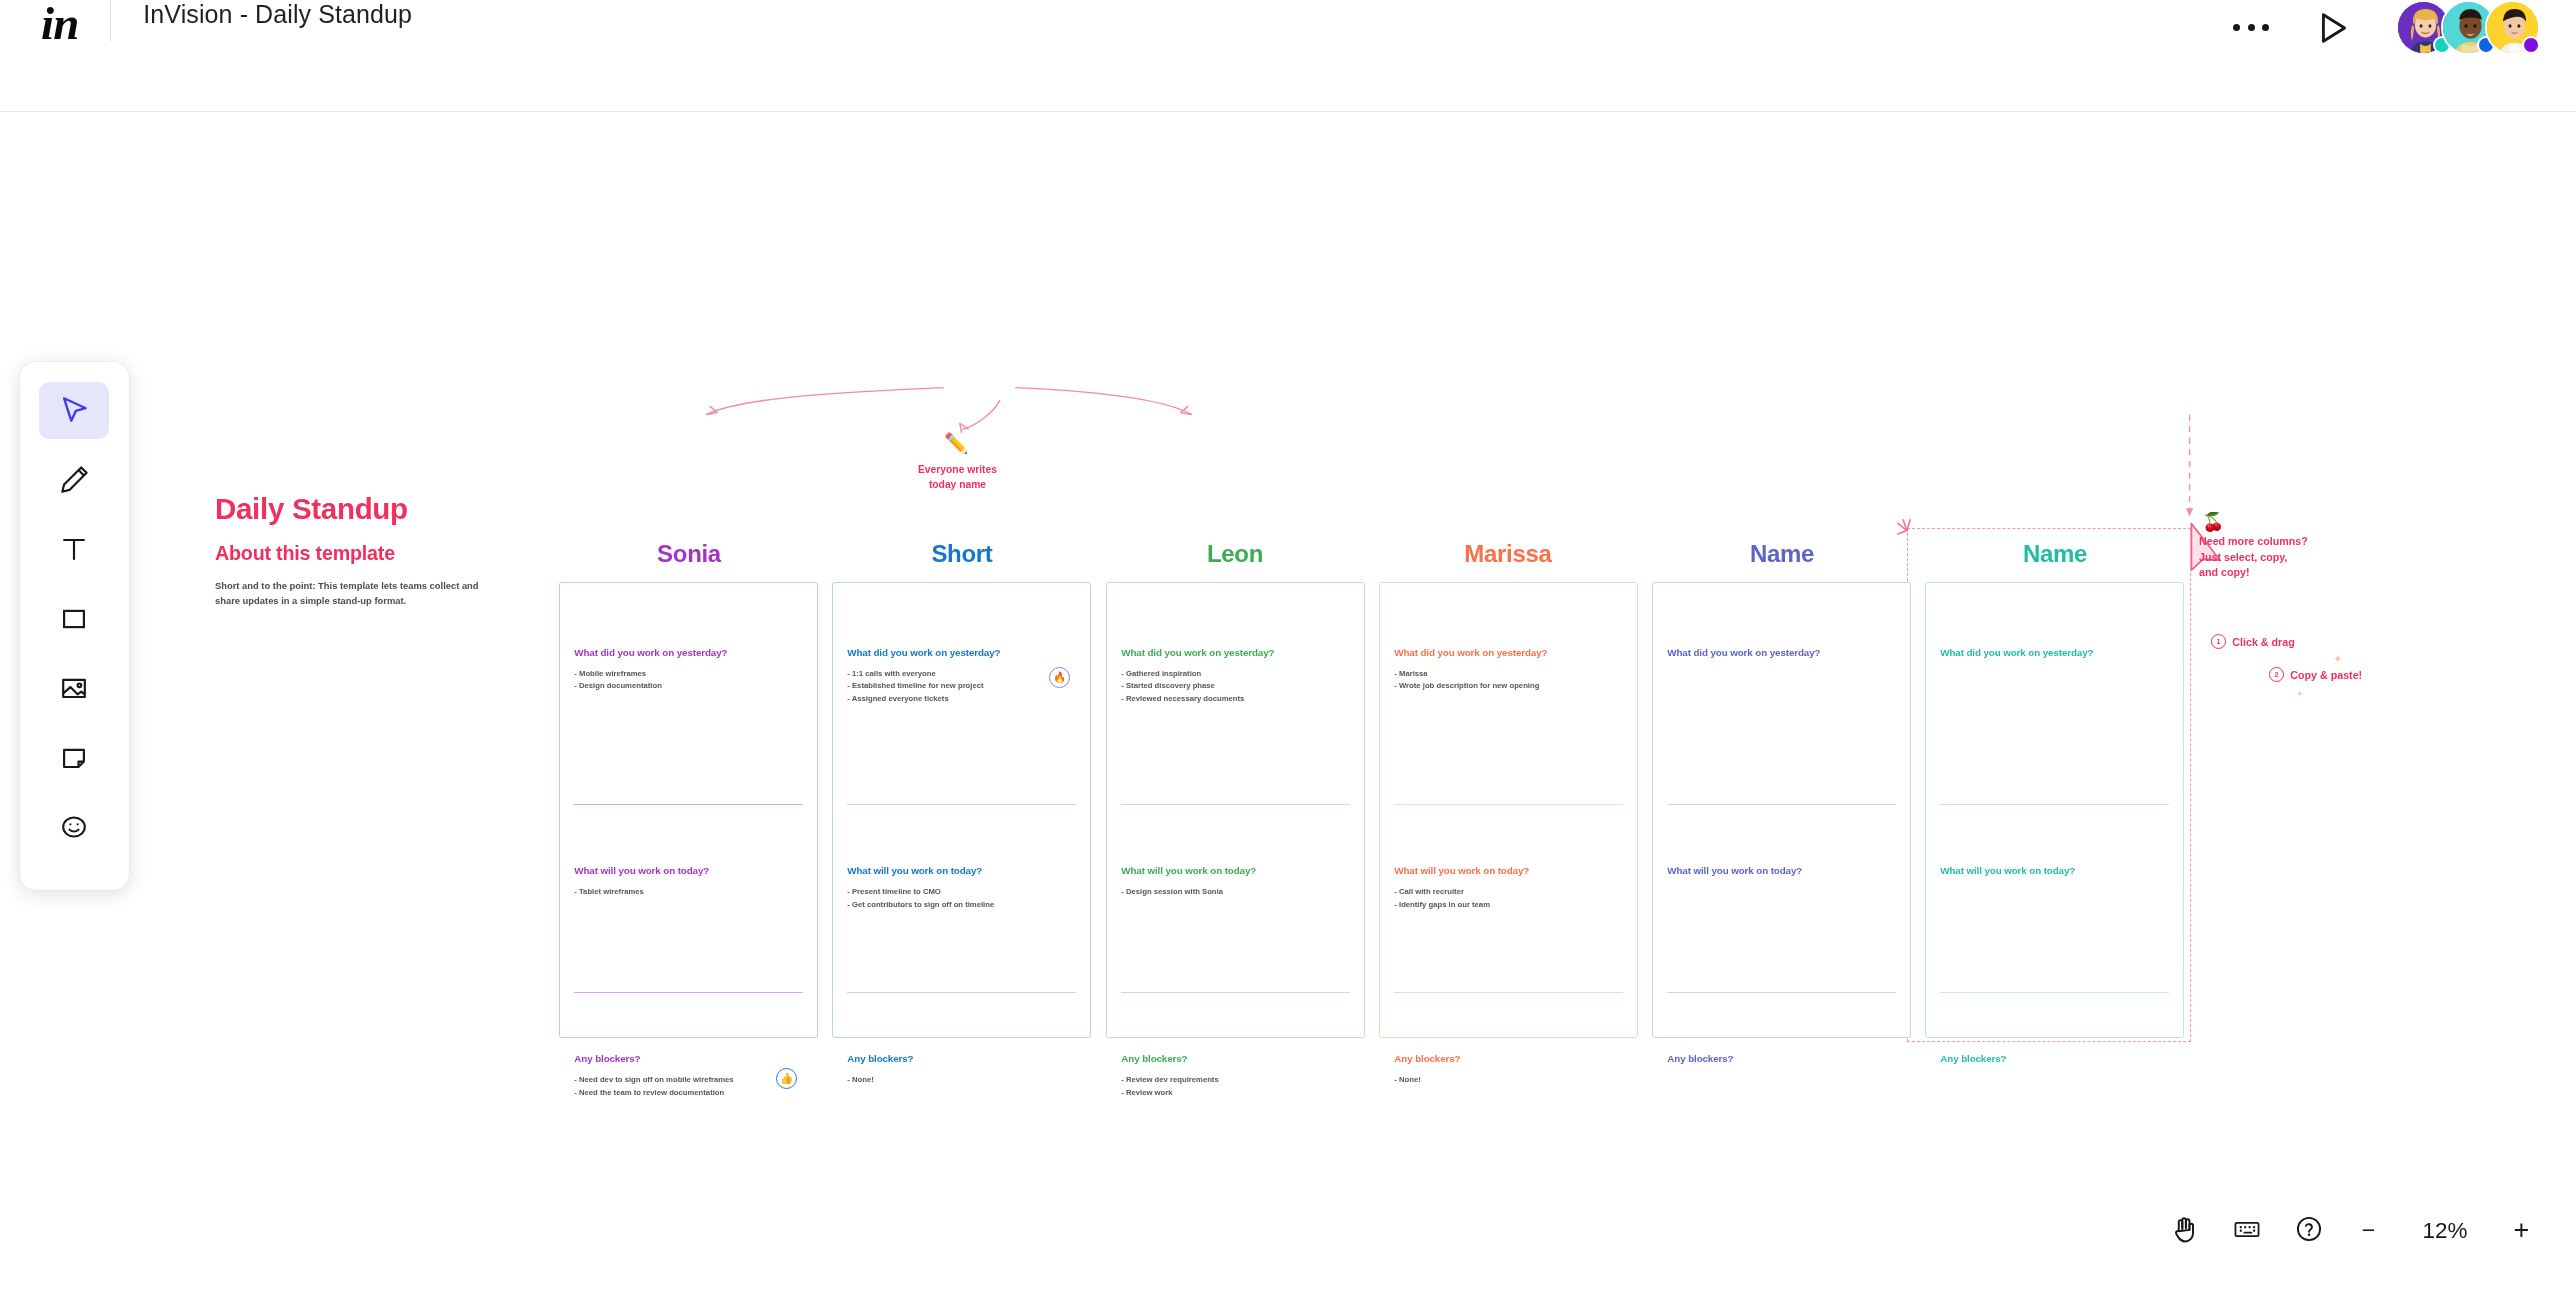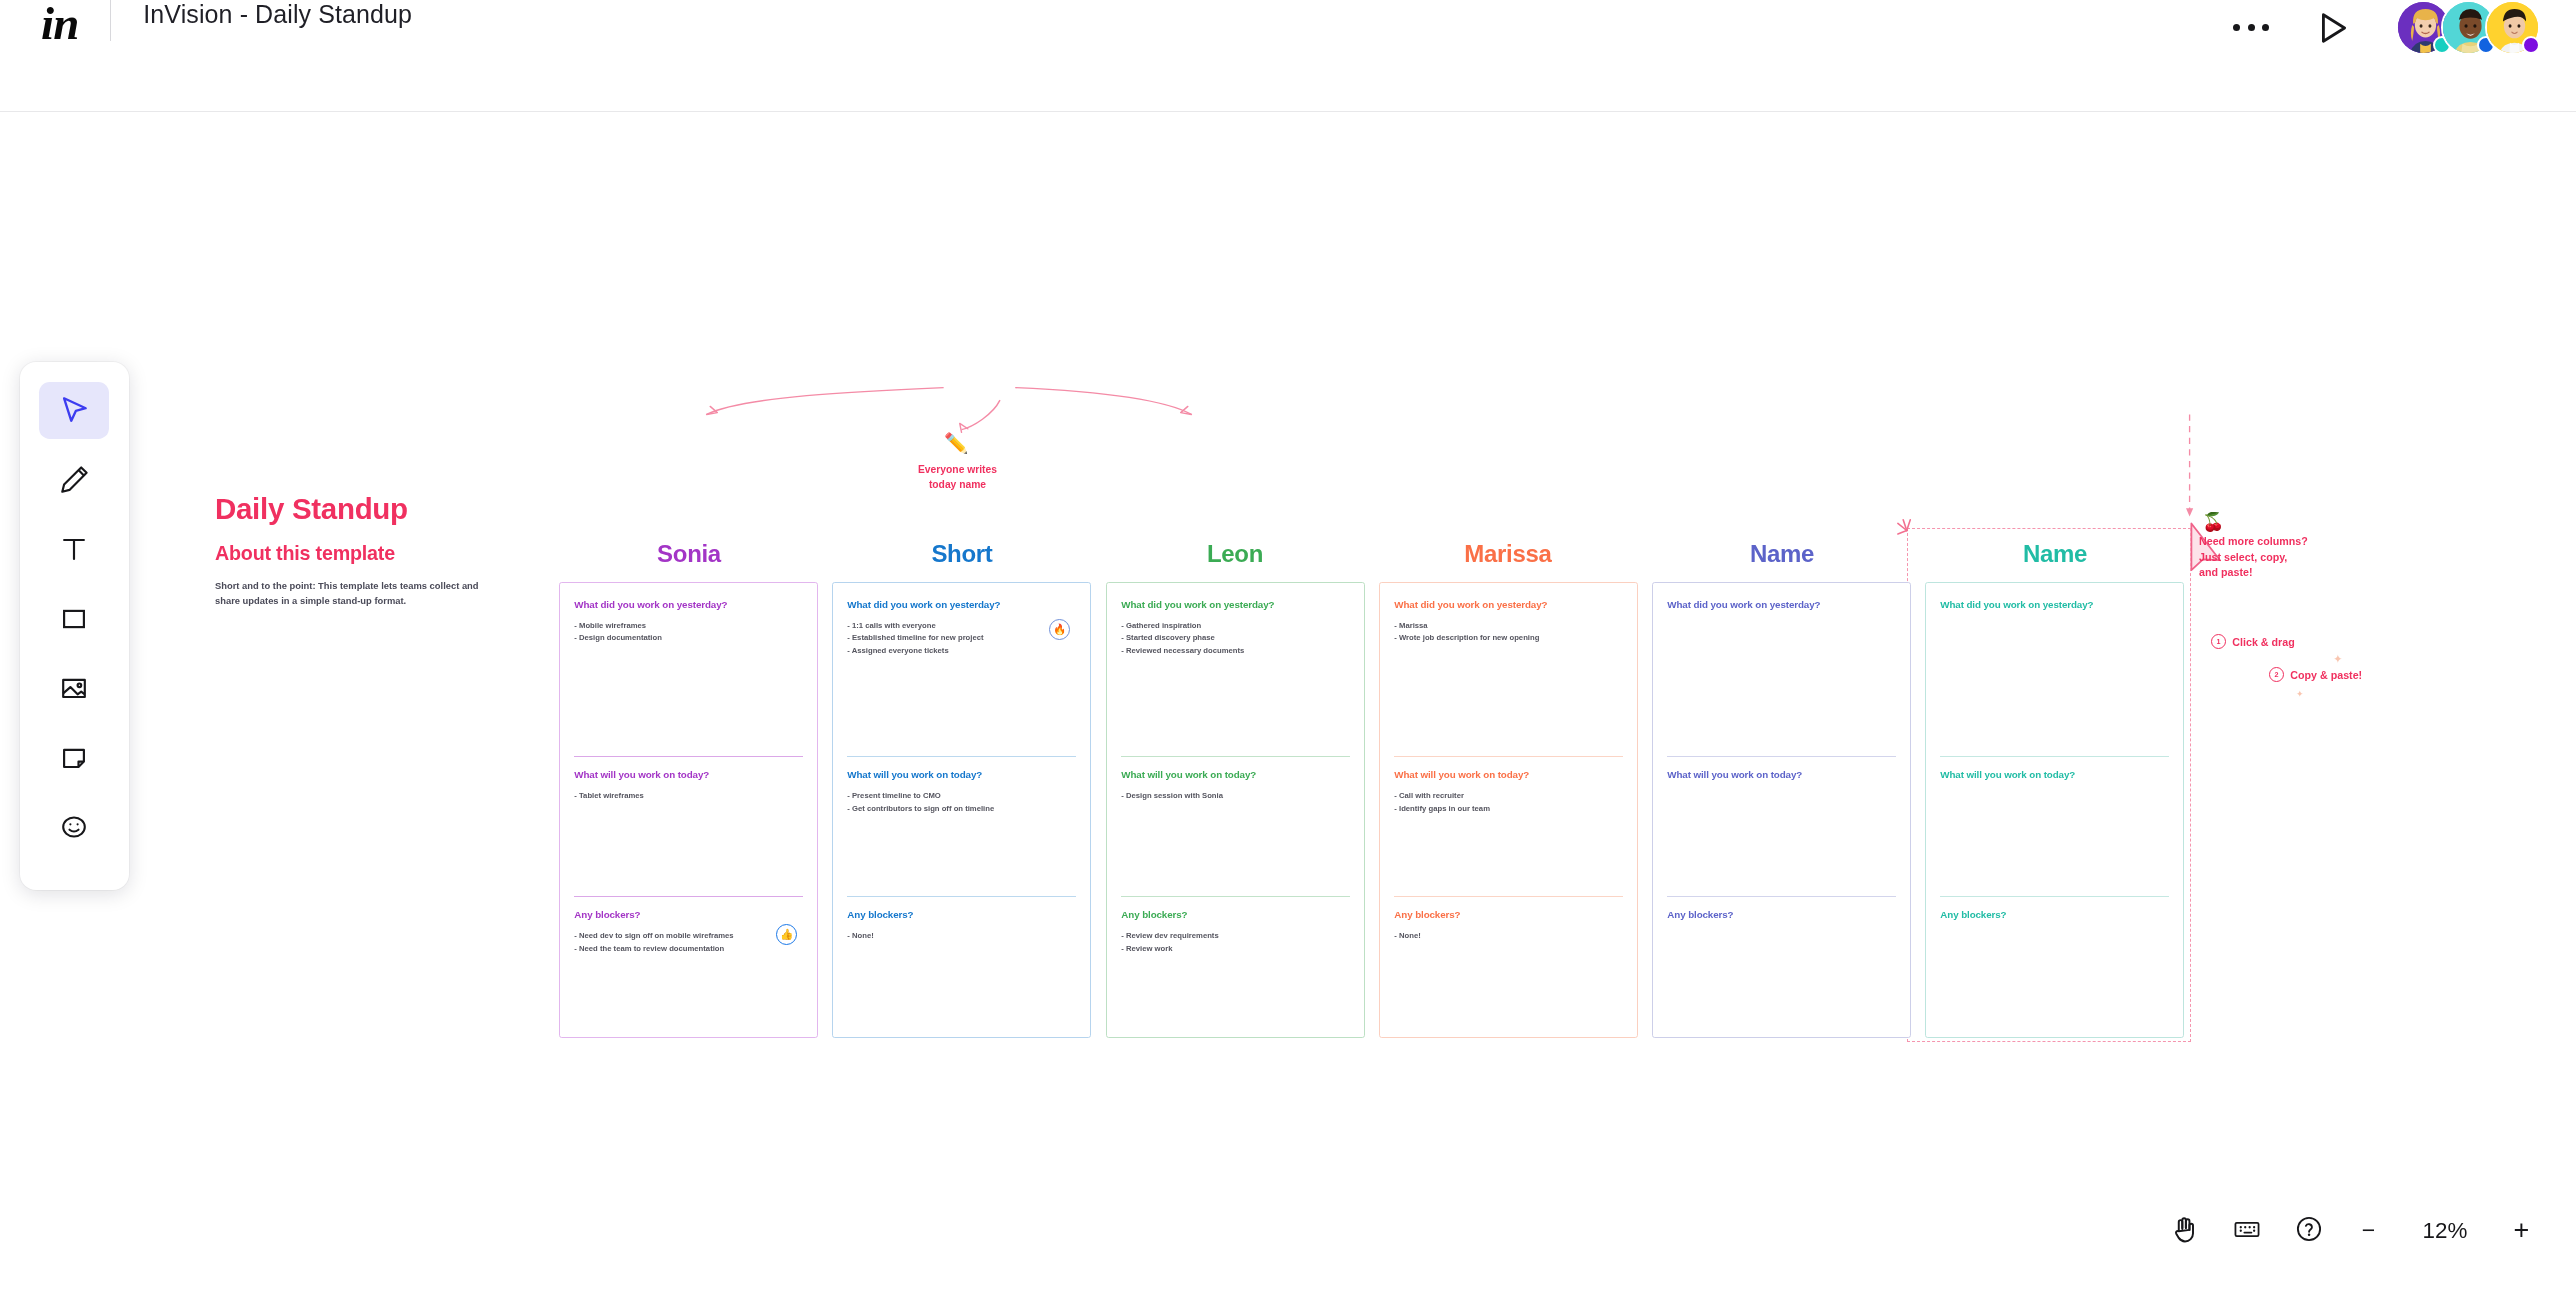--- a/index.html
+++ b/index.html
@@ -93,21 +93,21 @@
 
   
   .card {
     position: absolute; top: 470px; width: 259px; height: 456px;
     background: #ffffff; border-radius: 2.7px;
     padding: 16px 14.3px 0 14.3px;
   }
   .sec-h { font-size: 9.8px; font-weight: 700; letter-spacing: -0.1px; }
   .sec-list { margin-top: 9.8px; font-size: 7.7px; font-weight: 600; color: #55555f; line-height: 1.62; }
   .sec-div { height: 0.9px; width: 100%; margin: 0; }
-  .sec { position: relative; }
+  .sec { position: relative; margin-top: 48px; }
 
   .reaction {
     position: absolute; width: 21.5px; height: 21.5px; border-radius: 50%;
     display: flex; align-items: center; justify-content: center;
     font-size: 10.7px; background: #fff;
   }
 
   
   .anno { position: absolute; color: #f0305f; font-weight: 700; }
   .anno-writes {
@@ -376,21 +376,21 @@
         <div class="sec" style="height: 125px; padding-top: 12.5px;">
           <div class="sec-h" style="color: rgb(33, 188, 165);">Any blockers?</div>
         </div>
       </div>
     </div>
 
   <div class="cherry-emoji">🍒</div>
   <div class="anno anno-columns">
     <div>Need more columns?</div>
     <div>Just select, copy,</div>
-    <div>and paste!</div>
+    <div>and copy!</div>
   </div>
 
   <div class="anno anno-step" style="left:2211px; top:522px;">
     <span class="step-num">1</span>
     <span>Click &amp; drag</span>
   </div>
   <div class="anno anno-step" style="left:2269px; top:555px;">
     <span class="step-num">2</span>
     <span>Copy &amp; paste!</span>
   </div>

